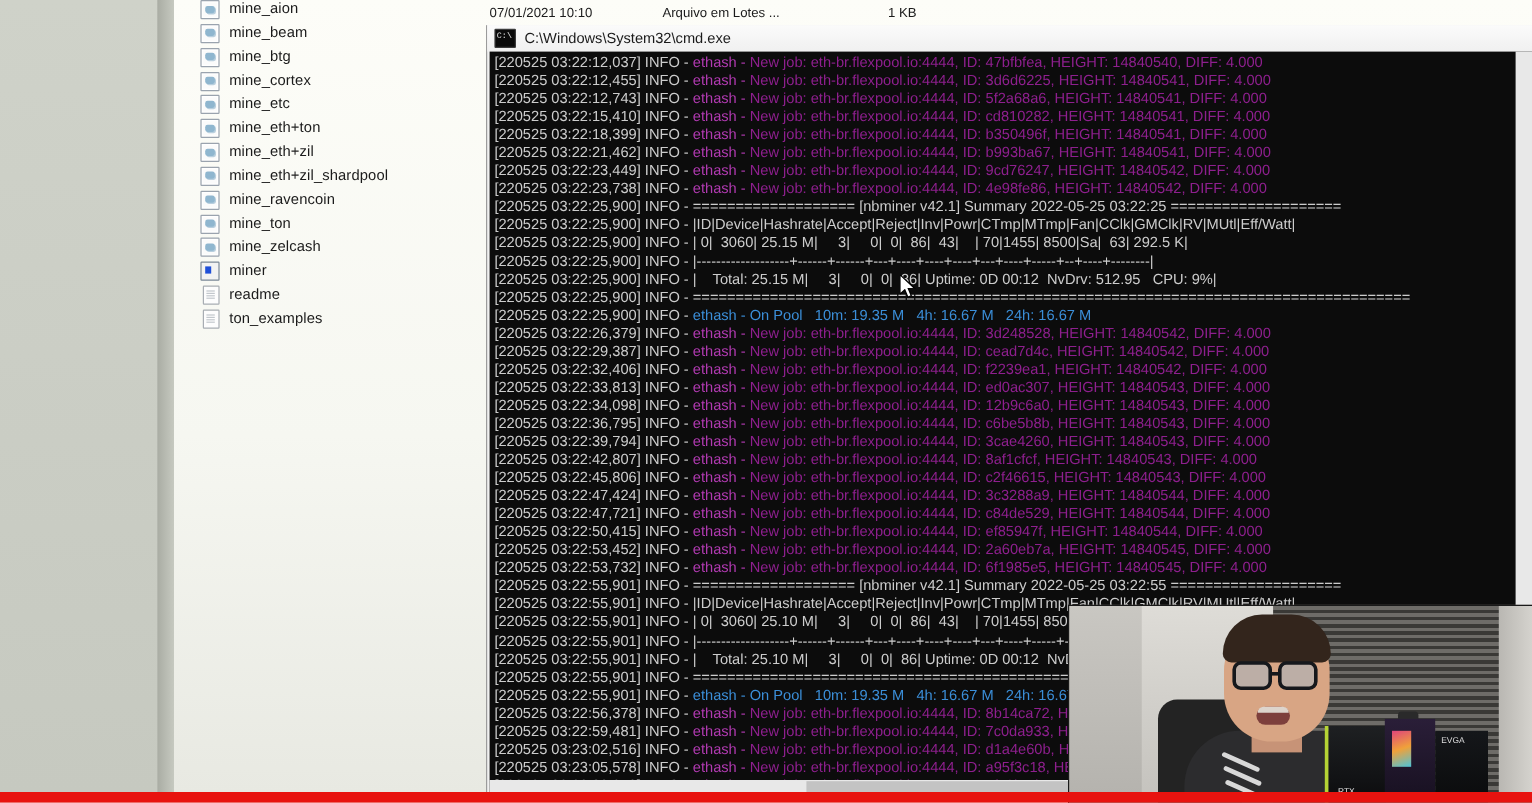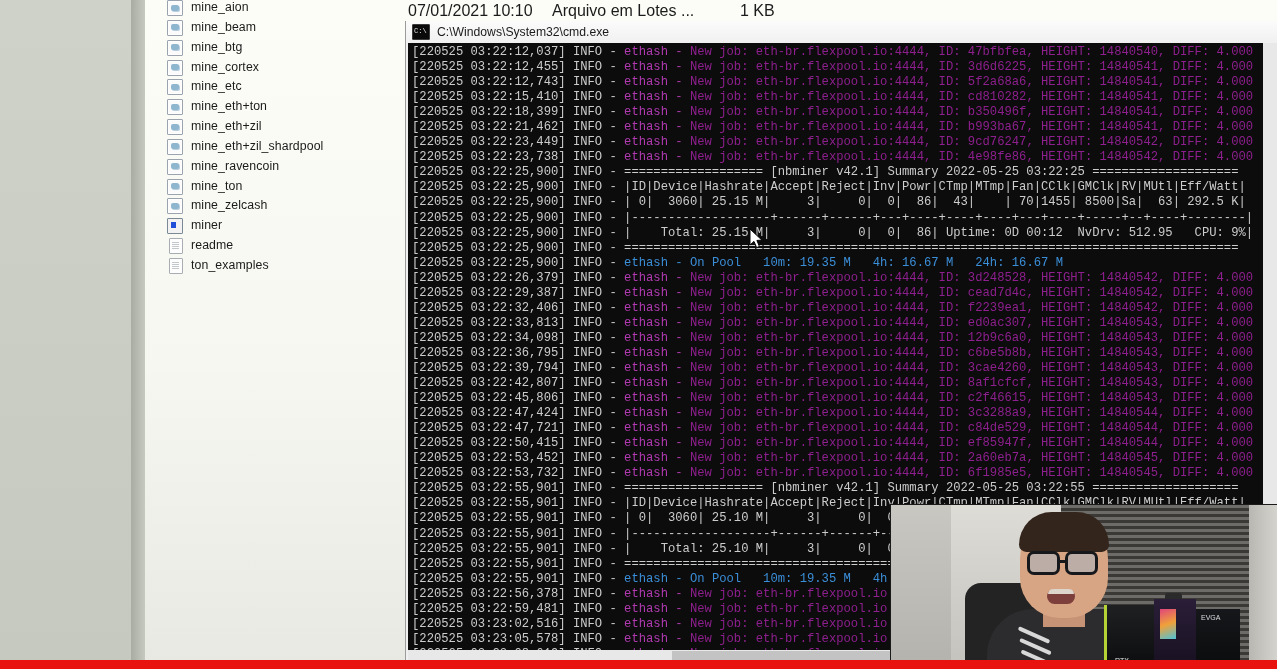--- a/index.html
+++ b/index.html
@@ -121,21 +121,21 @@
     letter-spacing: 0.1px;
   }
 
   
   #details-row {
     position: absolute;
     left: 408px; top: 2px;
     width: 420px; height: 17px;
     display: flex;
     align-items: center;
-    font-size: 16px;
+    font-size: 11px;
     color: #1b1b1b;
     white-space: nowrap;
   }
   #details-date { width: 144px; }
   #details-type { width: 160px; }
   #details-size { width: 60px; margin-left: 28px; }
 
   
   #cmd-window {
     position: absolute;
@@ -179,21 +179,21 @@
     white-space: nowrap;
   }
 
   
   #console {
     position: absolute;
     left: 2px; top: 22px;
     width: 869px; height: 620px;
     background: #0c0c0c;
     overflow: hidden;
-    font-family: Liberation Mono, monospace;
+    font-family: Liberation Sans, sans-serif;
     font-size: 12.2px;
     line-height: 15.05px;
     white-space: pre;
     padding-top: 2px;
     box-sizing: border-box;
   }
   #console-lines {
     position: absolute;
     left: 4px; top: 2px;
     width: 1600px;

